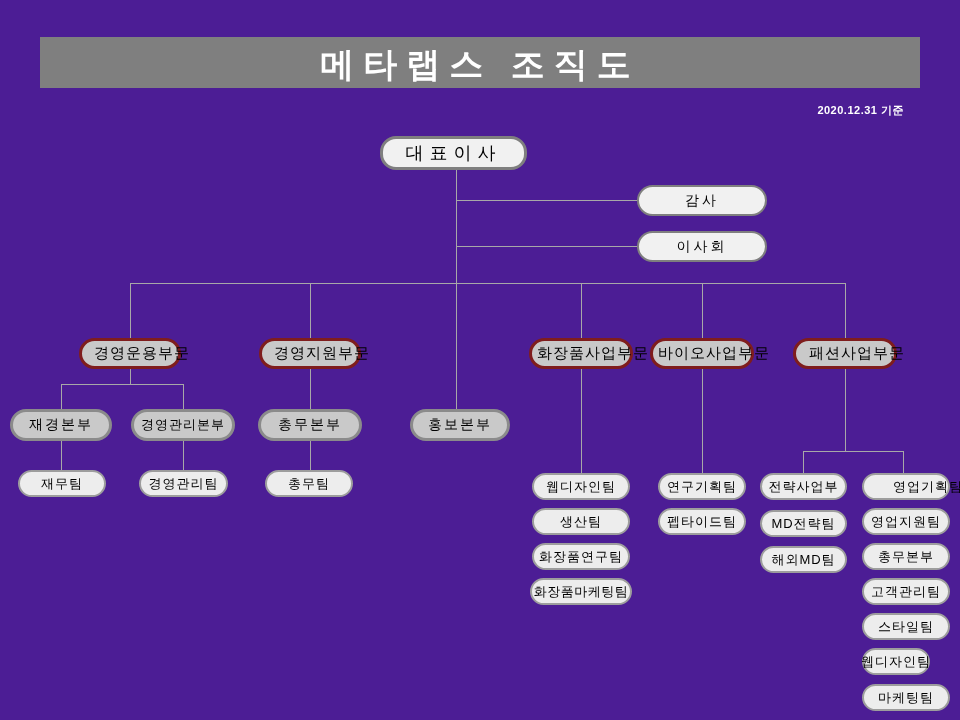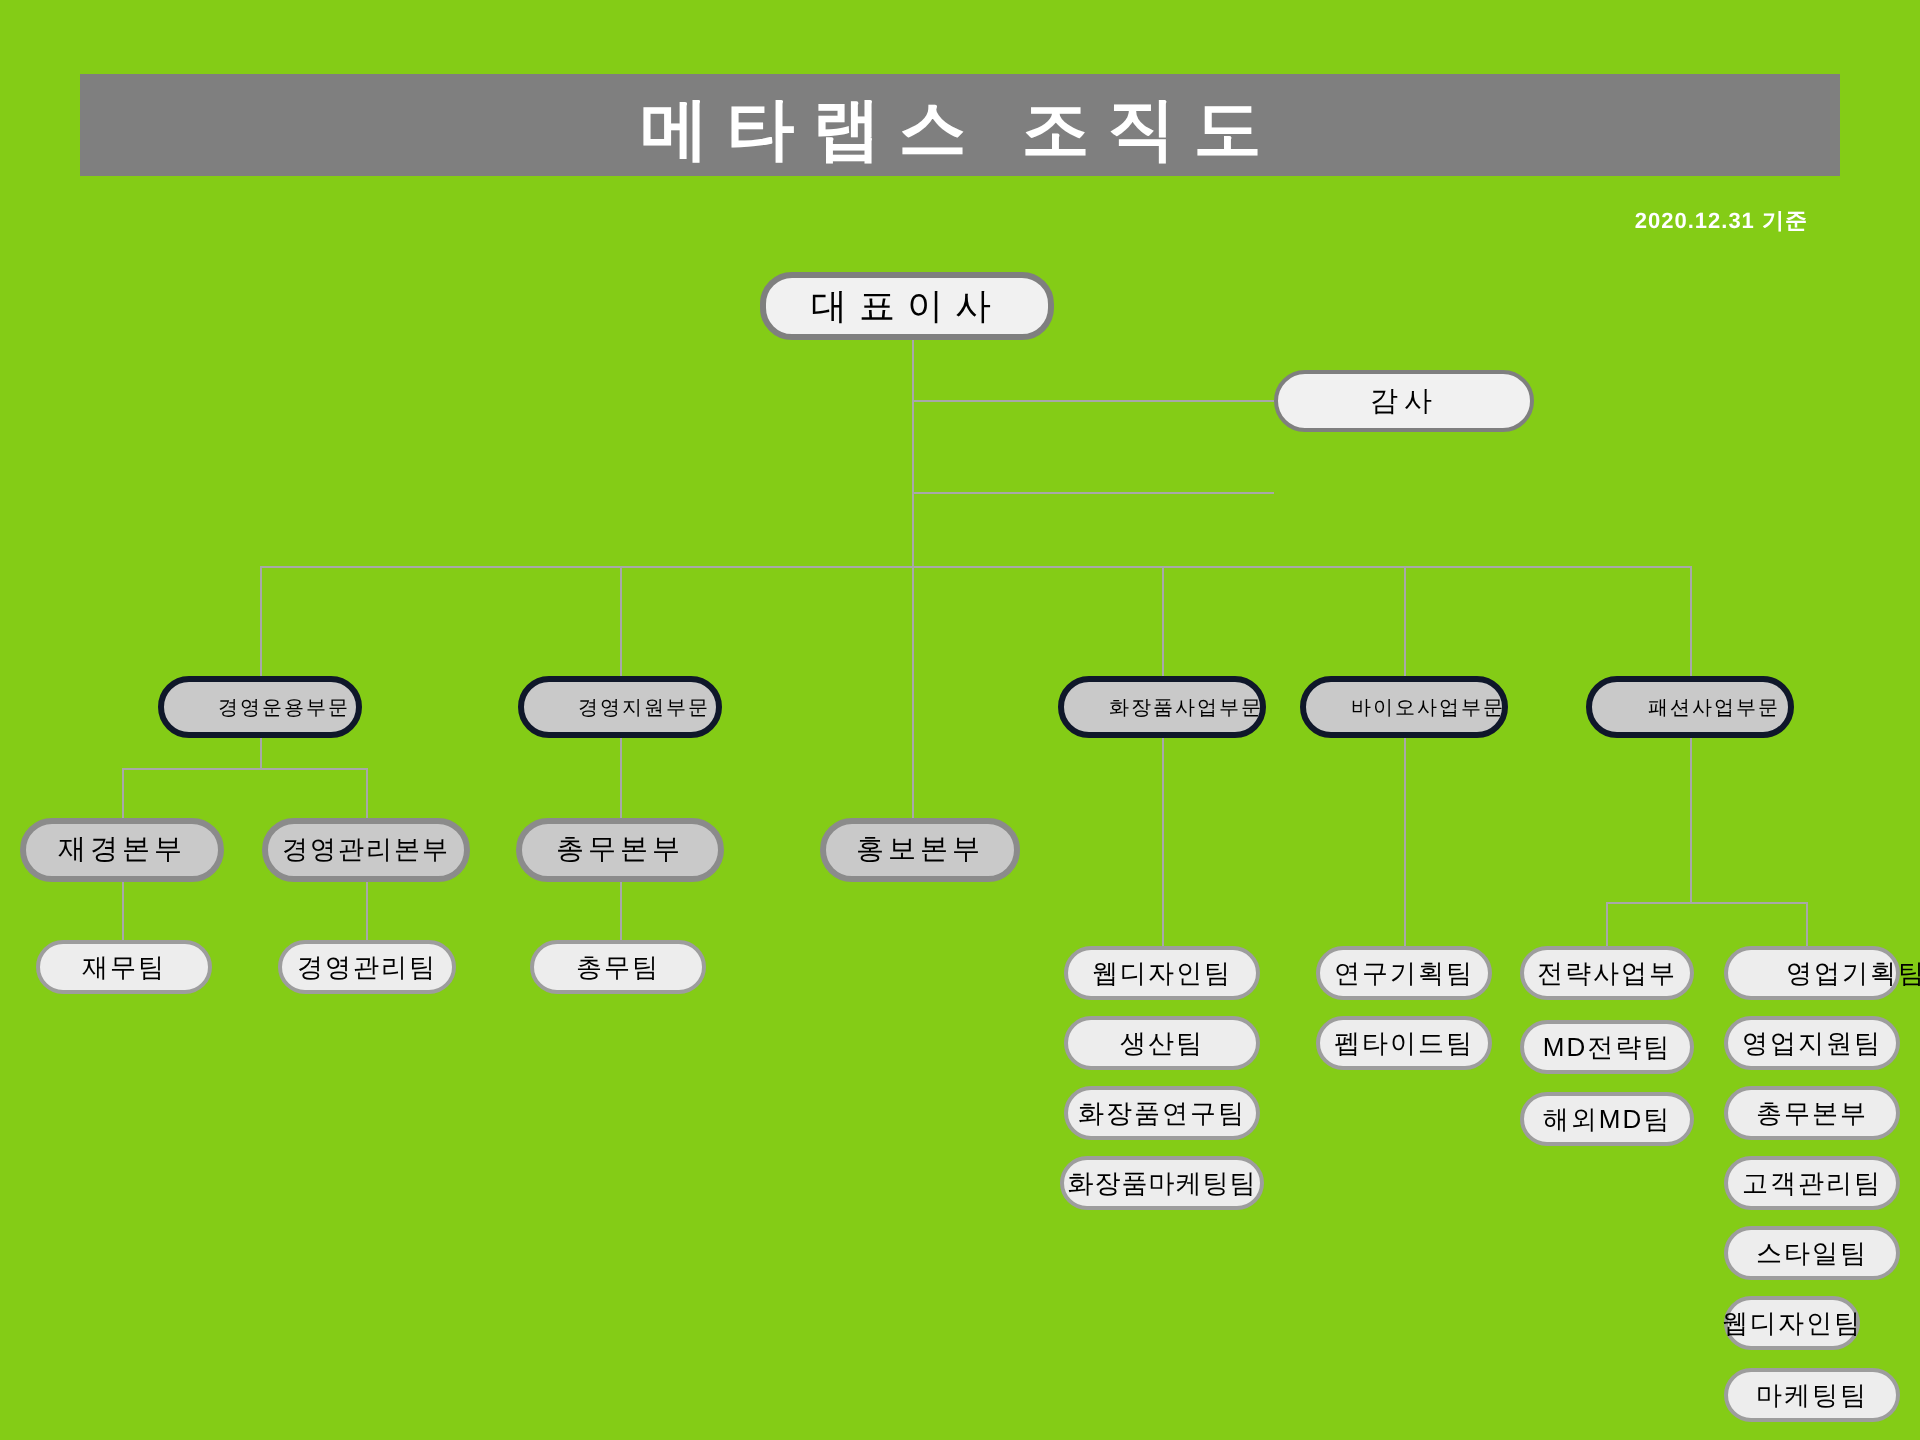--- a/index.html
+++ b/index.html
@@ -1,17 +1,17 @@
 <!DOCTYPE html>
 <html><head>
 <meta charset="utf-8">
 <style>
   html,body { margin:0; padding:0; background:#ffffff; }
   .canvas {
-    position:relative; width:960px; height:720px; background:#84cc16;
+    position:relative; width:960px; height:720px; background:#4c1d95;
     font-family:"Liberation Sans","DejaVu Sans",sans-serif; overflow:hidden;
   }
   .header {
     position:absolute; left:40px; top:37px; width:880px; height:51px;
     background:#7f7f7f; color:#ffffff;
   }
   .header .title {
     position:absolute; left:0; right:0; top:5px; text-align:center;
     font-size:34px; font-weight:bold; letter-spacing:9px; white-space:nowrap;
   }
@@ -19,21 +19,21 @@
     position:absolute; right:16px; top:27px; font-size:11px; font-weight:bold;
     letter-spacing:0.5px; white-space:nowrap;margin-top:39px;
   }
   .node {
     position:absolute; box-sizing:border-box; display:flex;
     align-items:center; justify-content:center; text-align:center;
     color:#000000; white-space:nowrap; overflow:visible;border-radius:16px;
   }
   .n-root  { background:#f1f1f1; border:3px solid #7f7f7f; font-size:18px; letter-spacing:6px; }
   .n-staff { background:#f1f1f1; border:2px solid #7f7f7f; font-size:14px; letter-spacing:3px; }
-  .n-div   { background:#c9c9c9; border:3px solid #0f172a; font-size:10px; letter-spacing:1px;padding-left:24px; }
+  .n-div   { background:#c9c9c9; border:3px solid #7f1d1d; font-size:15px; letter-spacing:1px;padding-left:24px; }
   .n-hq    { background:#c9c9c9; border:3px solid #8b8b8b; font-size:14px; letter-spacing:2px;text-align:center; }
   .n-team  { background:#ededed; border:2px solid #9d9d9d; font-size:13px; letter-spacing:1px; }
   .hline, .vline { position:absolute; background:#a8a8a8; }
   .hline { height:1px; }
   .vline { width:1px; }
 </style>
 </head>
 <body>
 
 <div class="canvas">
@@ -62,20 +62,21 @@
   <div class="vline" style="left:310px; top:441px; height:29px;"></div>
   <div class="vline" style="left:581px; top:369px; height:104px;"></div>
   <div class="vline" style="left:702px; top:369px; height:104px;"></div>
   <div class="vline" style="left:845px; top:369px; height:82px;"></div>
   <div class="hline" style="left:803px; top:451px; width:100px;"></div>
   <div class="vline" style="left:803px; top:451px; height:22px;"></div>
   <div class="vline" style="left:903px; top:451px; height:22px;"></div>
 
   <div class="node n-root" style="left:380px; top:136px; width:147px; height:34px;">대표이사</div>
   <div class="node n-staff" style="left:637px; top:185px; width:130px; height:31px;">감사</div>
+  <div class="node n-staff" style="left:637px; top:231px; width:130px; height:31px;">이사회</div>
 
   <div class="node n-div" style="left:79px; top:338px; width:102px; height:31px;">경영운용부문</div>
   <div class="node n-div" style="left:259px; top:338px; width:102px; height:31px;">경영지원부문</div>
   <div class="node n-div" style="left:529px; top:338px; width:104px; height:31px;">화장품사업부문</div>
   <div class="node n-div" style="left:650px; top:338px; width:104px; height:31px;">바이오사업부문</div>
   <div class="node n-div" style="left:793px; top:338px; width:104px; height:31px;">패션사업부문</div>
 
   <div class="node n-hq" style="left:10px; top:409px; width:102px; height:32px;">재경본부</div>
   <div class="node n-hq" style="left:131px; top:409px; width:104px; height:32px; font-size:13px; letter-spacing:1px;">경영관리본부</div>
   <div class="node n-hq" style="left:258px; top:409px; width:104px; height:32px;">총무본부</div>

